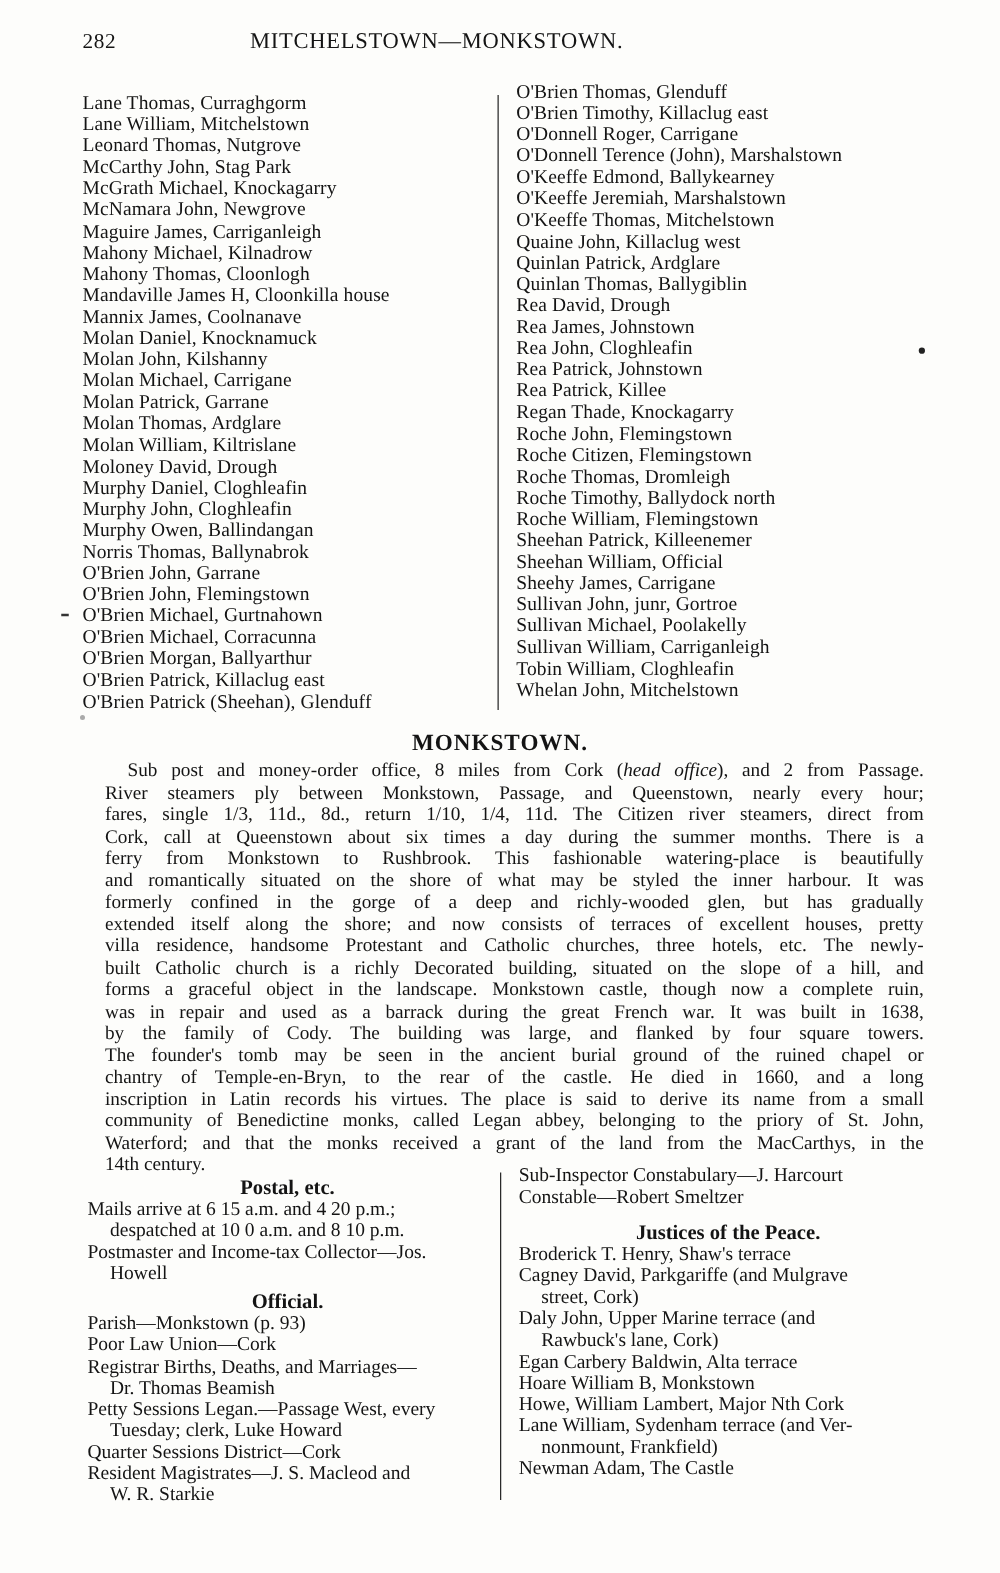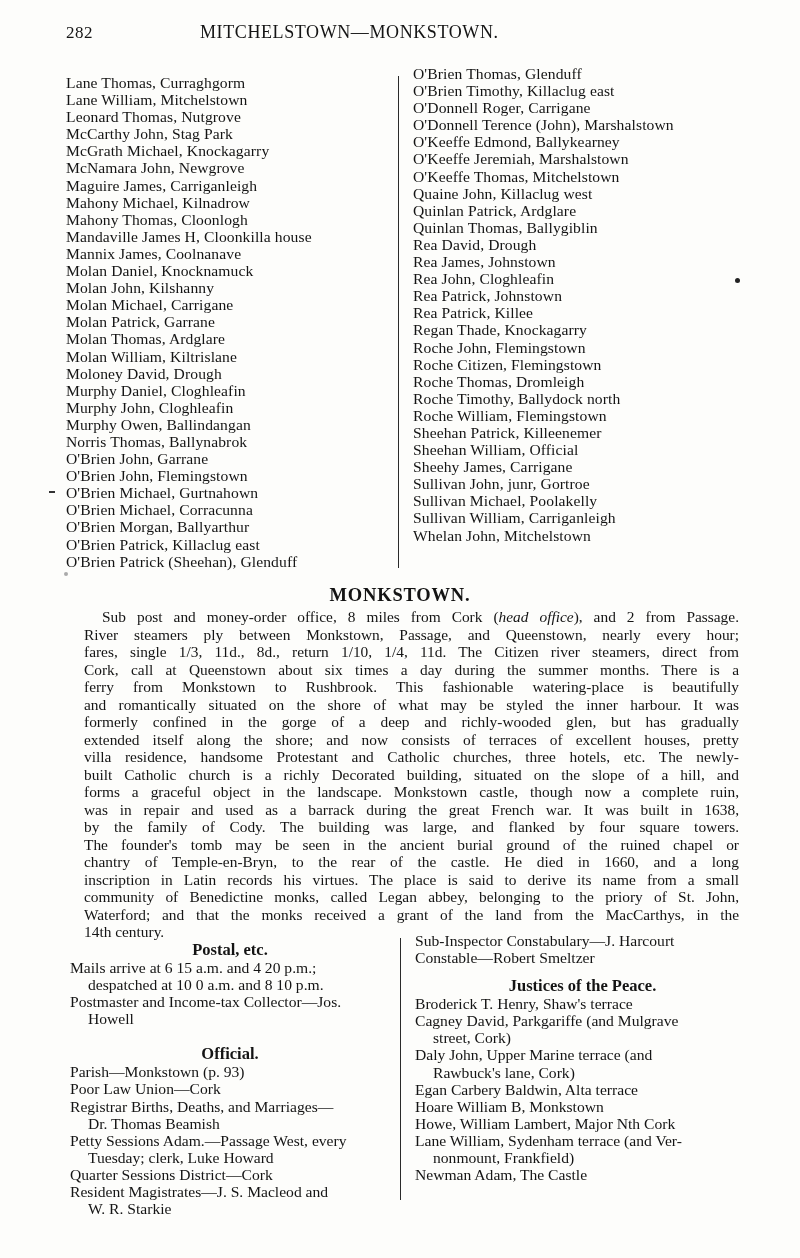--- a/index.html
+++ b/index.html
@@ -129,20 +129,21 @@
       <div class="entry">Roche Citizen, Flemingstown</div>
       <div class="entry">Roche Thomas, Dromleigh</div>
       <div class="entry">Roche Timothy, Ballydock north</div>
       <div class="entry">Roche William, Flemingstown</div>
       <div class="entry">Sheehan Patrick, Killeenemer</div>
       <div class="entry">Sheehan William, Official</div>
       <div class="entry">Sheehy James, Carrigane</div>
       <div class="entry">Sullivan John, junr, Gortroe</div>
       <div class="entry">Sullivan Michael, Poolakelly</div>
       <div class="entry">Sullivan William, Carriganleigh</div>
+      <div class="entry">Tobin William, Cloghleafin</div>
       <div class="entry">Whelan John, Mitchelstown</div>
     </div>
 
   <div class="dash-mark"></div>
   <div class="dot-mark"></div>
   <div class="speck" style="left:735px; top:278px;"></div>
 
   <div class="section-title">MONKSTOWN.</div>
 
   <div class="para" id="desc">
@@ -172,34 +173,34 @@
     <div id="postal-items">
         <div class="item">
           <span class="first">Mails arrive at 6 15 a.m. and 4 20 p.m.;</span>
           <span class="hang">despatched at 10 0 a.m. and 8 10 p.m.</span>
         </div>
         <div class="item">
           <span class="first">Postmaster and Income-tax Collector—Jos.</span>
           <span class="hang">Howell</span>
         </div>
       </div>
-    <div class="subhead" style="margin-top:17px;">Official.</div>
+    <div class="subhead" style="margin-top:4px;">Official.</div>
     <div id="official-items">
         <div class="item">
           <span class="first">Parish—Monkstown (p. 93)</span>
         </div>
         <div class="item">
           <span class="first">Poor Law Union—Cork</span>
         </div>
         <div class="item">
           <span class="first">Registrar Births, Deaths, and Marriages—</span>
           <span class="hang">Dr. Thomas Beamish</span>
         </div>
         <div class="item">
-          <span class="first">Petty Sessions Adam.—Passage West, every</span>
+          <span class="first">Petty Sessions Legan.—Passage West, every</span>
           <span class="hang">Tuesday; clerk, Luke Howard</span>
         </div>
         <div class="item">
           <span class="first">Quarter Sessions District—Cork</span>
         </div>
         <div class="item">
           <span class="first">Resident Magistrates—J. S. Macleod and</span>
           <span class="hang">W. R. Starkie</span>
         </div>
       </div>

